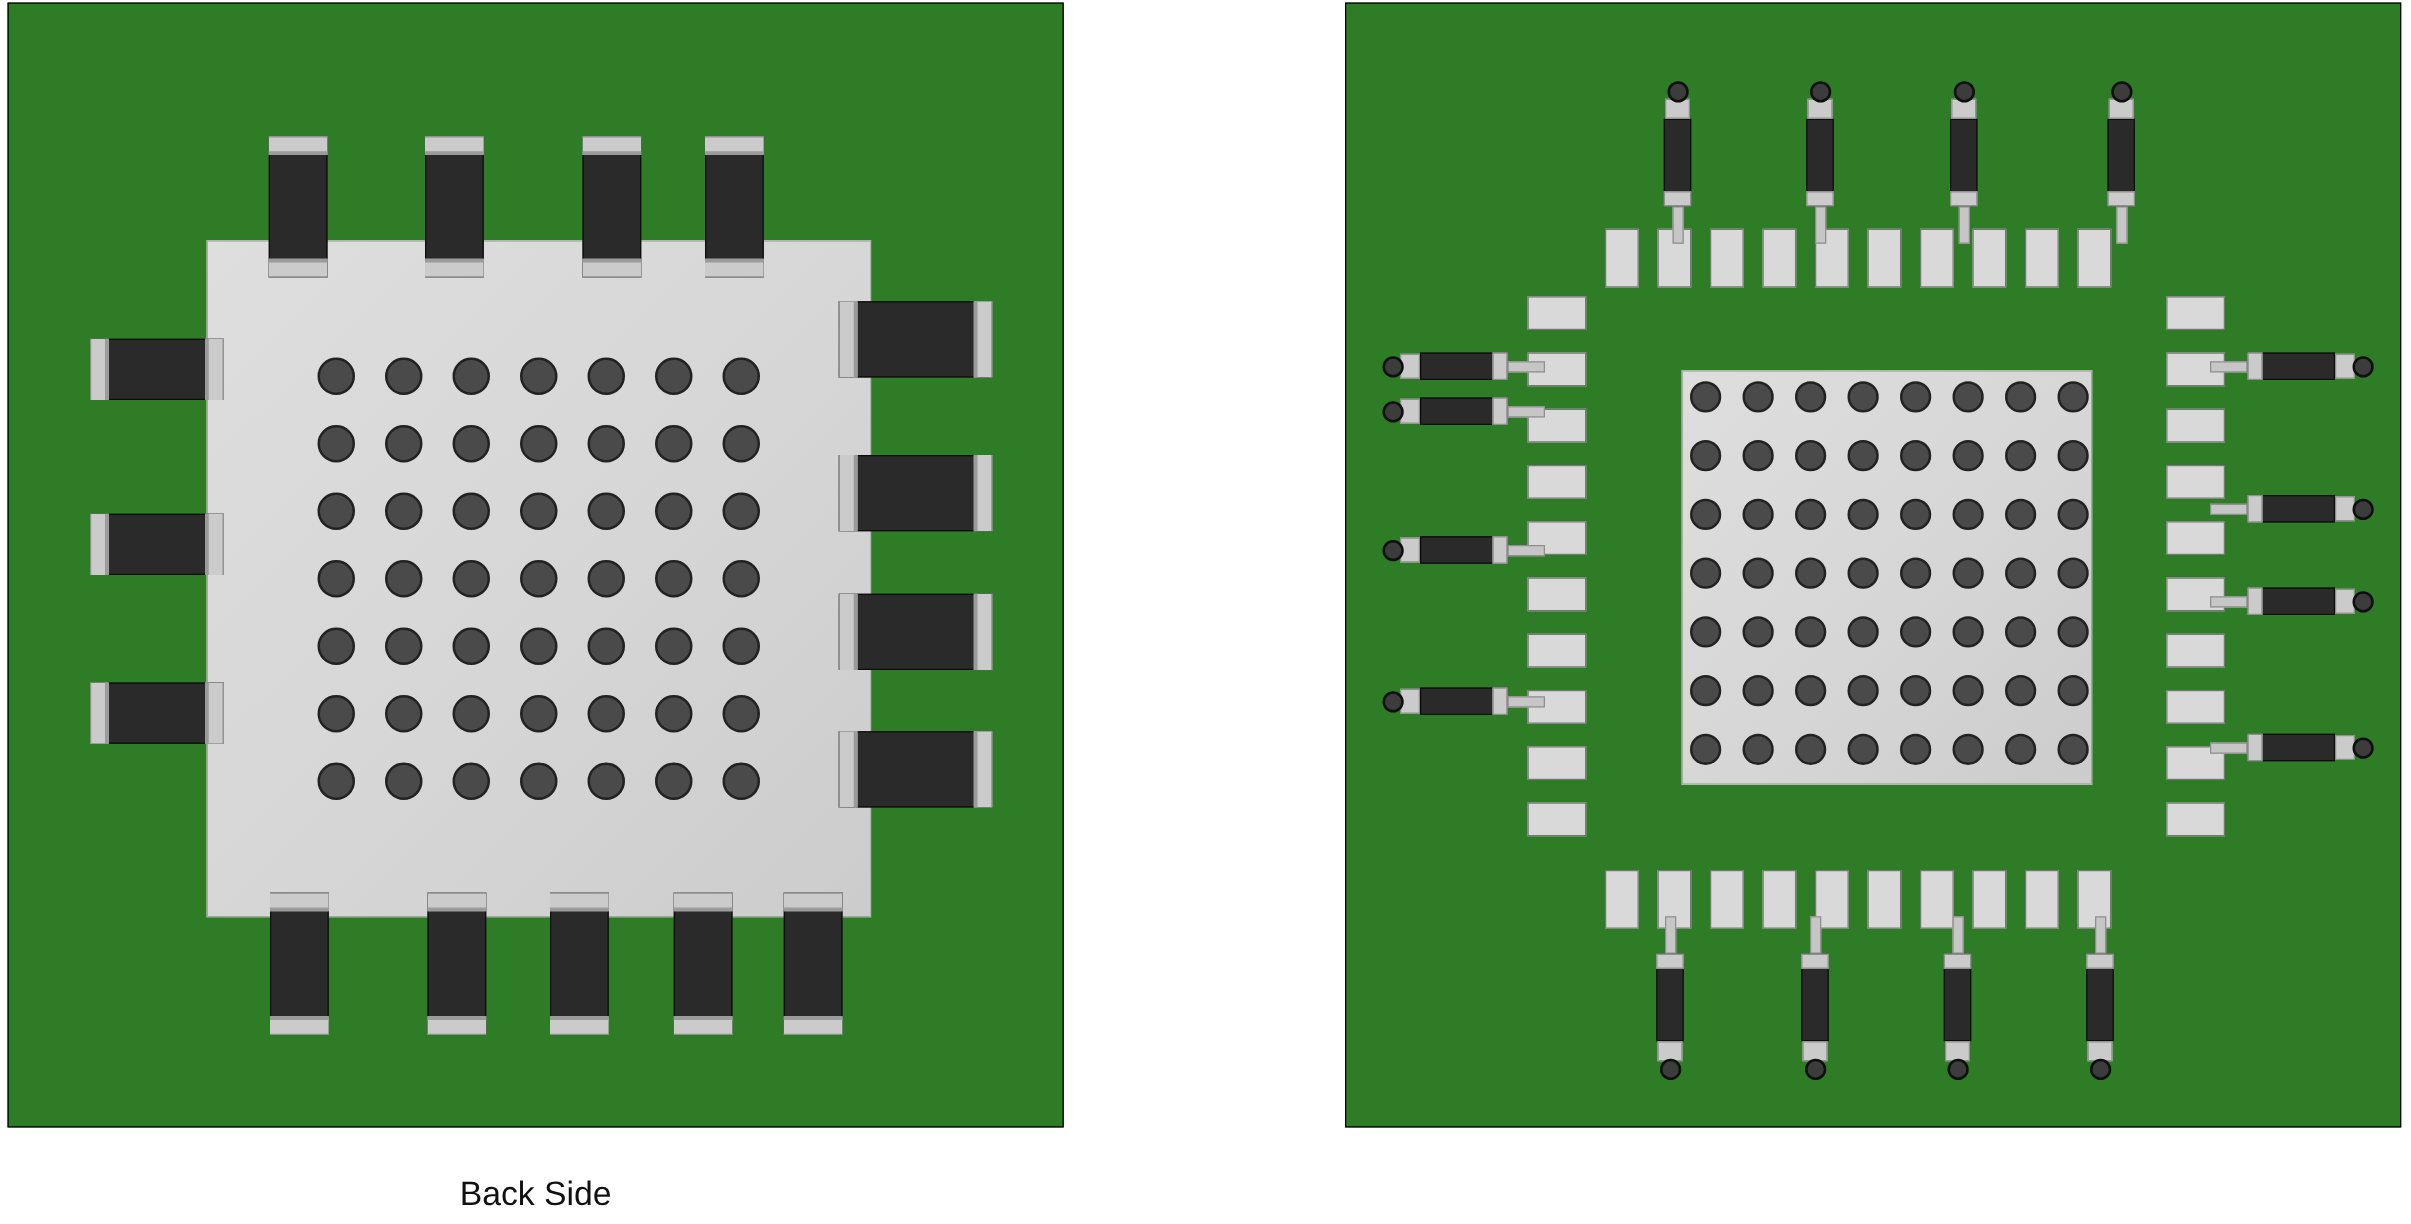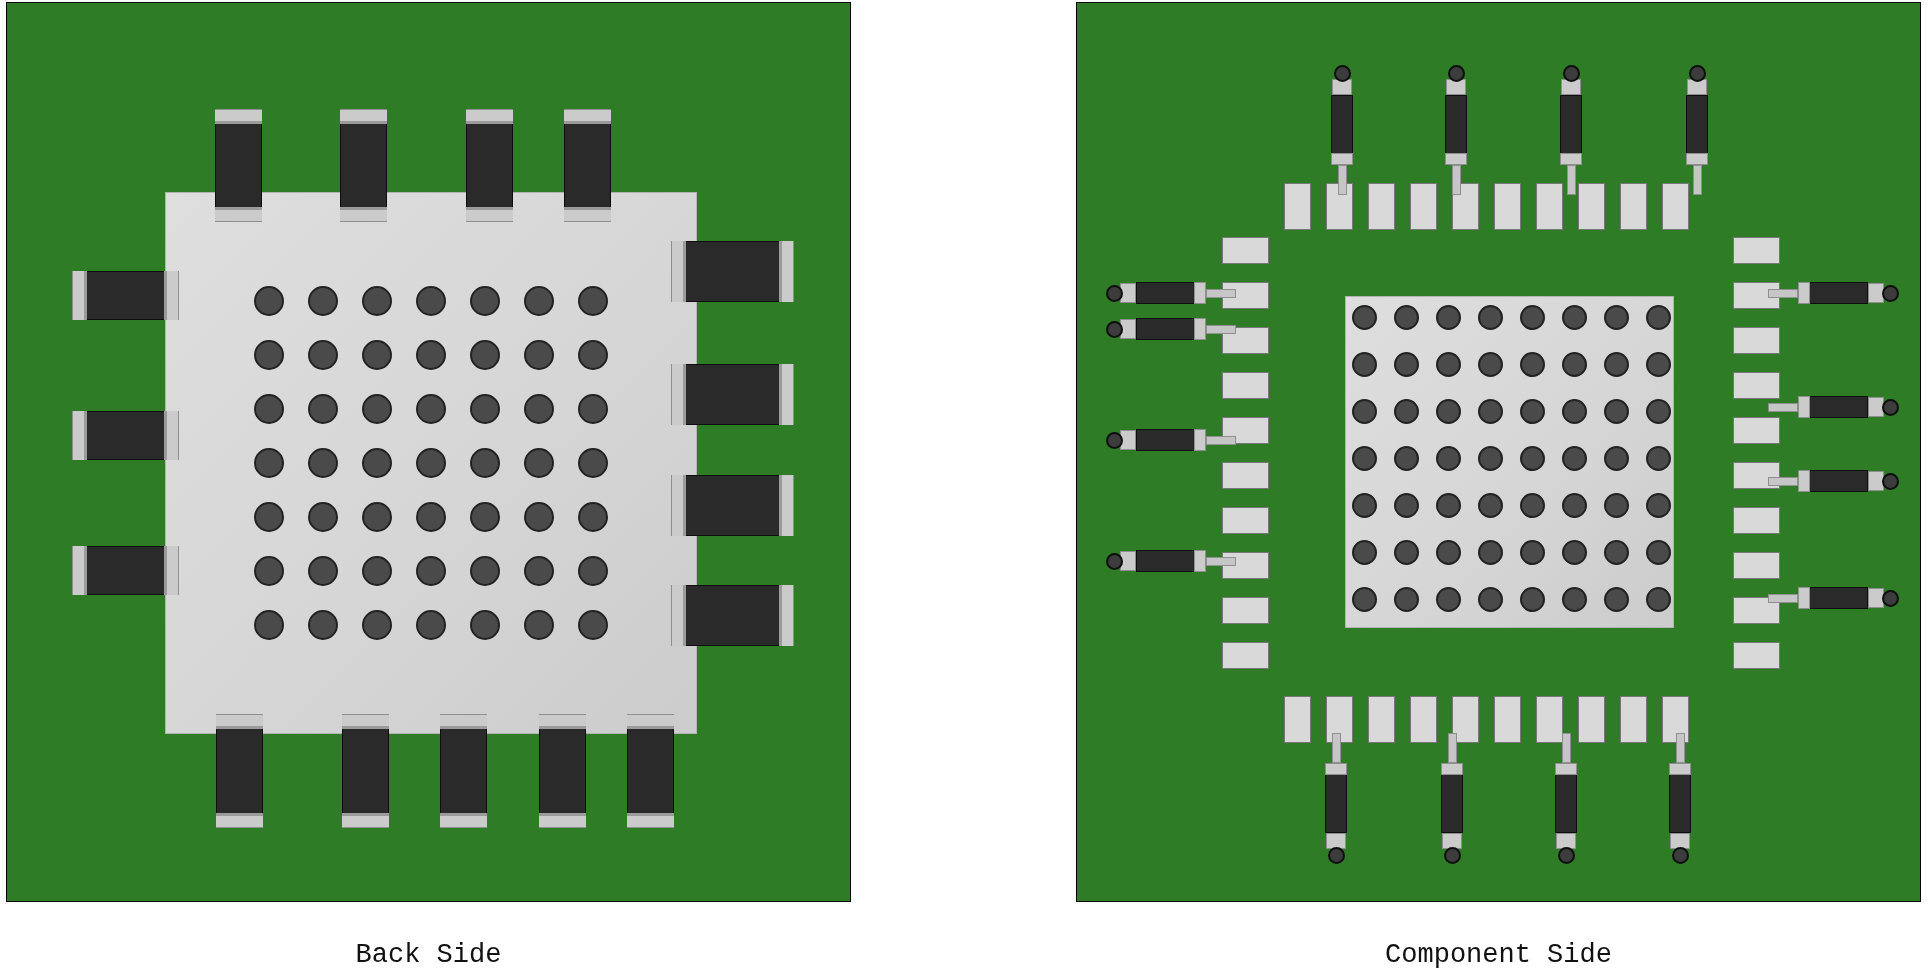--- a/index.html
+++ b/index.html
@@ -4,21 +4,21 @@
 <style>
   html,body{margin:0;padding:0;background:#ffffff;}
   body{width:1929px;height:979px;position:relative;overflow:hidden;
        font-family:"Liberation Sans", sans-serif;}
   .board{position:absolute;border:1px solid #000;box-sizing:border-box;}
   .label{position:absolute;font-size:27px;color:#111;text-align:center;}
 </style>
 </head>
 <body>
 
-<div style="position:absolute;inset:0;font-family:Liberation Mono, monospace;">
+<div style="position:absolute;inset:0;">
   <div class="board" id="board-back" style="left: 6px; top: 2px; width: 845px; height: 900px; background: rgb(46, 125, 38); border-color: rgb(0, 0, 0);">
       <div style="position: absolute; left: 158px; top: 189px; width: 532px; height: 542px; box-sizing: border-box; background: linear-gradient(135deg, rgb(222, 222, 222) 0%, rgb(214, 214, 214) 55%, rgb(204, 204, 204) 100%); border: 1px solid rgb(179, 179, 179);"></div>
       <div style="position: absolute; left: 247px; top: 283px; width: 30px; height: 30px; box-sizing: border-box; background: rgb(74, 74, 74); border: 2px solid rgb(34, 34, 34); border-radius: 50%;"></div>
       <div style="position: absolute; left: 301px; top: 283px; width: 30px; height: 30px; box-sizing: border-box; background: rgb(74, 74, 74); border: 2px solid rgb(34, 34, 34); border-radius: 50%;"></div>
       <div style="position: absolute; left: 355px; top: 283px; width: 30px; height: 30px; box-sizing: border-box; background: rgb(74, 74, 74); border: 2px solid rgb(34, 34, 34); border-radius: 50%;"></div>
       <div style="position: absolute; left: 409px; top: 283px; width: 30px; height: 30px; box-sizing: border-box; background: rgb(74, 74, 74); border: 2px solid rgb(34, 34, 34); border-radius: 50%;"></div>
       <div style="position: absolute; left: 463px; top: 283px; width: 30px; height: 30px; box-sizing: border-box; background: rgb(74, 74, 74); border: 2px solid rgb(34, 34, 34); border-radius: 50%;"></div>
       <div style="position: absolute; left: 517px; top: 283px; width: 30px; height: 30px; box-sizing: border-box; background: rgb(74, 74, 74); border: 2px solid rgb(34, 34, 34); border-radius: 50%;"></div>
       <div style="position: absolute; left: 571px; top: 283px; width: 30px; height: 30px; box-sizing: border-box; background: rgb(74, 74, 74); border: 2px solid rgb(34, 34, 34); border-radius: 50%;"></div>
       <div style="position: absolute; left: 247px; top: 337px; width: 30px; height: 30px; box-sizing: border-box; background: rgb(74, 74, 74); border: 2px solid rgb(34, 34, 34); border-radius: 50%;"></div>
@@ -301,14 +301,13 @@
       <div style="position: absolute; left: 721px; top: 467px; width: 12px; height: 22px; box-sizing: border-box; background: rgb(203, 203, 203); border: 1px solid rgb(143, 143, 143);"></div>
       <div style="position: absolute; left: 791px; top: 468px; width: 16px; height: 20px; box-sizing: border-box; background: rgb(203, 203, 203); border: 1px solid rgb(143, 143, 143);"></div>
       <div style="position: absolute; left: 804.5px; top: 469.5px; width: 17px; height: 17px; box-sizing: border-box; background: rgb(60, 60, 60); border: 2px solid rgb(15, 15, 15); border-radius: 50%;"></div>
       <div style="position: absolute; left: 691px; top: 590.5px; width: 30px; height: 9px; box-sizing: border-box; background: rgb(198, 198, 198); border: 1px solid rgb(143, 143, 143);"></div>
       <div style="position: absolute; left: 721px; top: 584px; width: 70px; height: 22px; box-sizing: border-box; background: rgb(42, 42, 42); border: 1px solid rgb(13, 13, 13);"></div>
       <div style="position: absolute; left: 721px; top: 584px; width: 12px; height: 22px; box-sizing: border-box; background: rgb(203, 203, 203); border: 1px solid rgb(143, 143, 143);"></div>
       <div style="position: absolute; left: 791px; top: 585px; width: 16px; height: 20px; box-sizing: border-box; background: rgb(203, 203, 203); border: 1px solid rgb(143, 143, 143);"></div>
       <div style="position: absolute; left: 804.5px; top: 586.5px; width: 17px; height: 17px; box-sizing: border-box; background: rgb(60, 60, 60); border: 2px solid rgb(15, 15, 15); border-radius: 50%;"></div>
     </div>
   <div class="label" id="label-back" style="left: 6px; top: 940px; width: 845px;">Back Side</div>
-  <div class="label" id="label-component" style="left: 1076px; top: 940px; width: 845px;">Component Side</div>
 </div>
 
 </body></html>

